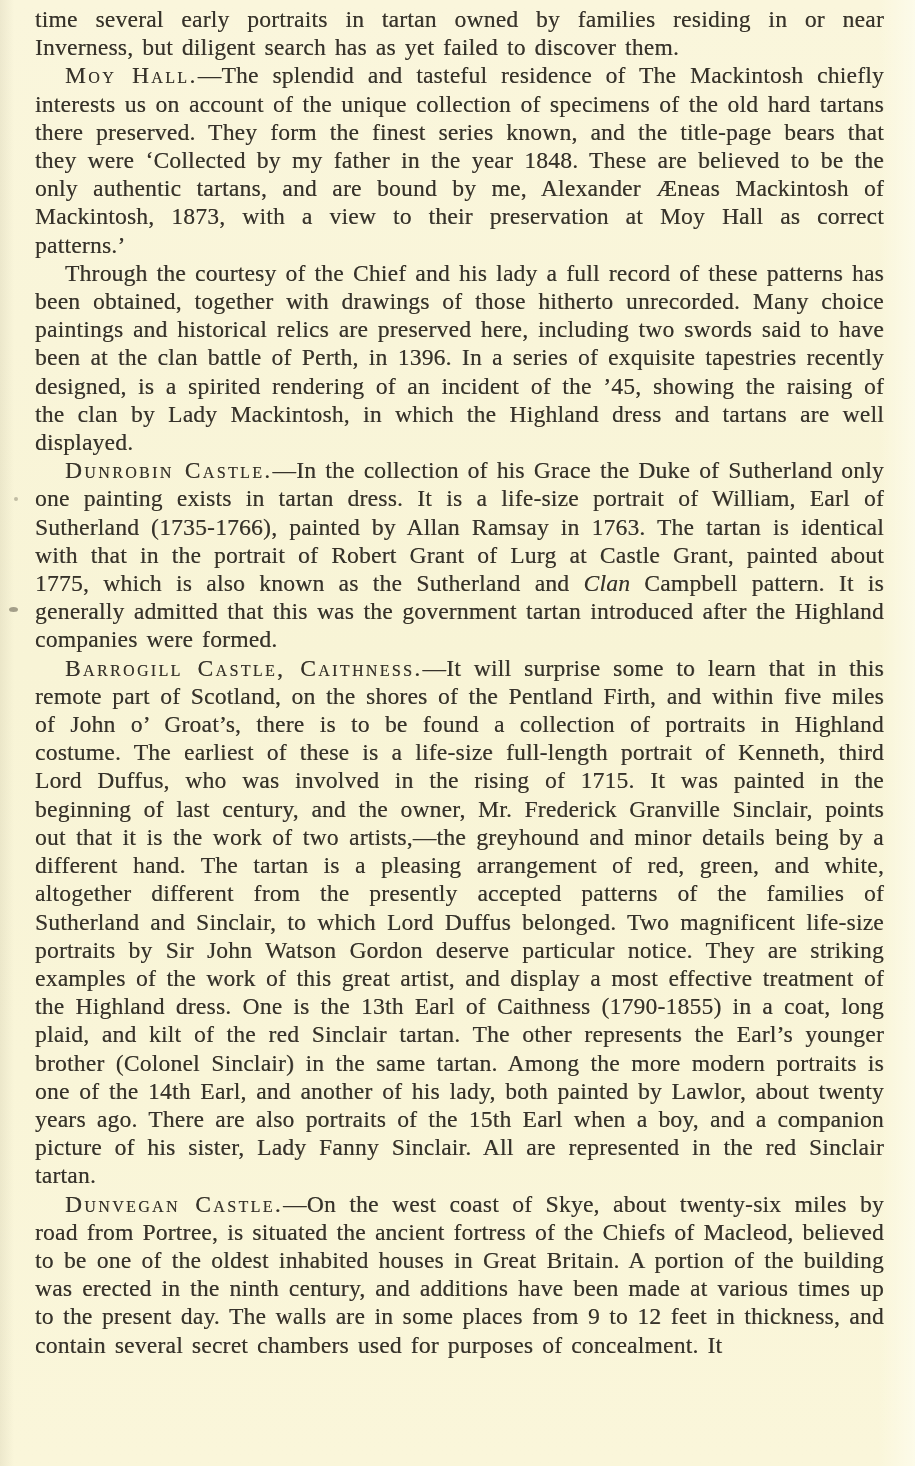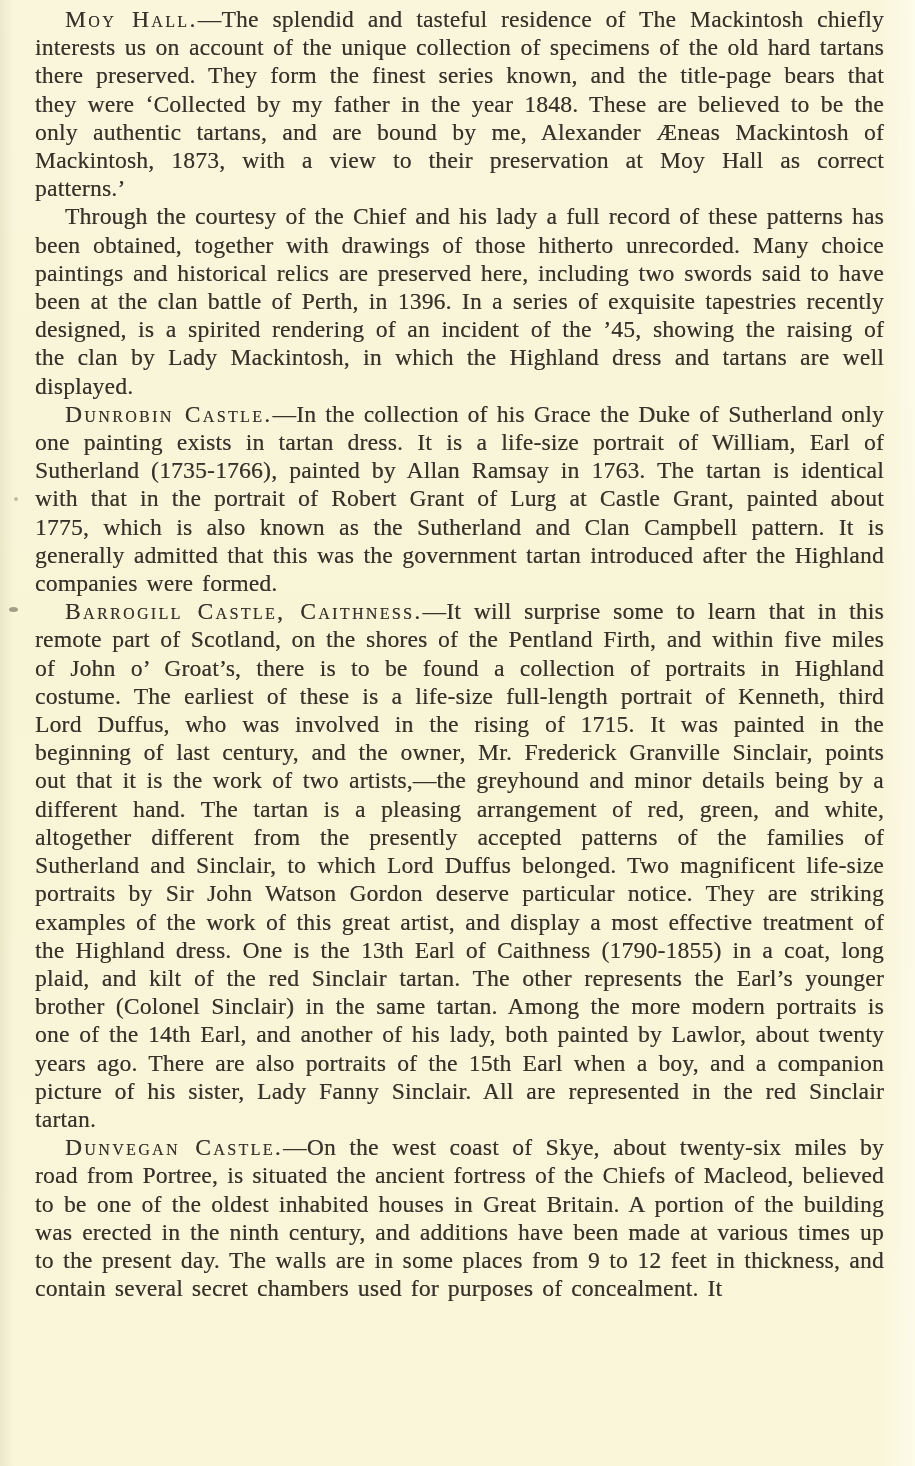--- a/index.html
+++ b/index.html
@@ -34,36 +34,38 @@
     padding: 0;
   }
   p.para.indent {
     text-indent: 30px;
   }
   .seg-smallcaps {
     font-variant: small-caps;
     letter-spacing: 0.10em;
   }
   .seg-italic {
+    font-style: italic;
   }
   .speck {
     position: absolute;
     border-radius: 50%;
     background: rgba(95,90,75,0.55);
     filter: blur(0.5px);
   }
   .speck-1 { left: 9px;  top: 607px; width: 9px; height: 5px; }
   .speck-2 { left: 14px; top: 497px; width: 4px; height: 4px; background: rgba(110,104,88,0.4); }
 </style>
 </head>
 <body>
 
 <div class="page">
   <div class="speck speck-1"></div>
   <div class="speck speck-2"></div>
   <div class="text-block">
+      <p class="para"><span class="seg-normal">time several early portraits in tartan owned by families residing in or near Inverness, but diligent search has as yet failed to discover them.</span></p>
       <p class="para indent"><span class="seg-smallcaps">Moy Hall.</span><span class="seg-normal">—The splendid and tasteful residence of The Mackintosh chiefly interests us on account of the unique collection of specimens of the old hard tartans there preserved.  They form the finest series known, and the title-page bears that they were ‘Collected by my father in the year 1848.  These are believed to be the only authentic tartans, and are bound by me, Alexander Æneas Mackintosh of Mackintosh, 1873, with a view to their preservation at Moy Hall as correct patterns.’</span></p>
       <p class="para indent"><span class="seg-normal">Through the courtesy of the Chief and his lady a full record of these patterns has been obtained, together with drawings of those hitherto unrecorded.  Many choice paintings and historical relics are preserved here, including two swords said to have been at the clan battle of Perth, in 1396.  In a series of exquisite tapestries recently designed, is a spirited rendering of an incident of the ’45, showing the raising of the clan by Lady Mackintosh, in which the Highland dress and tartans are well displayed.</span></p>
       <p class="para indent"><span class="seg-smallcaps">Dunrobin Castle.</span><span class="seg-normal">—In the collection of his Grace the Duke of Sutherland only one painting exists in tartan dress.  It is a life-size portrait of William, Earl of Sutherland (1735-1766), painted by Allan Ramsay in 1763.  The tartan is identical with that in the portrait of Robert Grant of Lurg at Castle Grant, painted about 1775, which is also known as the Sutherland and </span><span class="seg-italic">Clan</span><span class="seg-normal"> Campbell pattern.  It is generally admitted that this was the government tartan introduced after the Highland companies were formed.</span></p>
       <p class="para indent"><span class="seg-smallcaps">Barrogill Castle, Caithness.</span><span class="seg-normal">—It will surprise some to learn that in this remote part of Scotland, on the shores of the Pentland Firth, and within five miles of John o’ Groat’s, there is to be found a collection of portraits in Highland costume.  The earliest of these is a life-size full-length portrait of Kenneth, third Lord Duffus, who was involved in the rising of 1715.  It was painted in the beginning of last century, and the owner, Mr. Frederick Granville Sinclair, points out that it is the work of two artists,—the greyhound and minor details being by a different hand.  The tartan is a pleasing arrangement of red, green, and white, altogether different from the presently accepted patterns of the families of Sutherland and Sinclair, to which Lord Duffus belonged.   Two magnificent life-size portraits by Sir John Watson Gordon deserve particular notice.  They are striking examples of the work of this great artist, and display a most effective treatment of the Highland dress.  One is the 13th Earl of Caithness (1790-1855) in a coat, long plaid, and kilt of the red Sinclair tartan.   The other represents the Earl’s younger brother (Colonel Sinclair) in the same tartan.   Among the more modern portraits is one of the 14th Earl, and another of his lady, both painted by Lawlor, about twenty years ago.   There are also portraits of the 15th Earl when a boy, and a companion picture of his sister, Lady Fanny Sinclair.   All are represented in the red Sinclair tartan.</span></p>
       <p class="para indent"><span class="seg-smallcaps">Dunvegan Castle.</span><span class="seg-normal">—On the west coast of Skye, about twenty-six miles by road from Portree, is situated the ancient fortress of the Chiefs of Macleod, believed to be one of the oldest inhabited houses in Great Britain.  A portion of the building was erected in the ninth century, and additions have been made at various times up to the present day.  The walls are in some places from 9 to 12 feet in thickness, and contain several secret chambers used for purposes of concealment.  It</span></p>
     </div>
 </div>
 
 </body></html>

